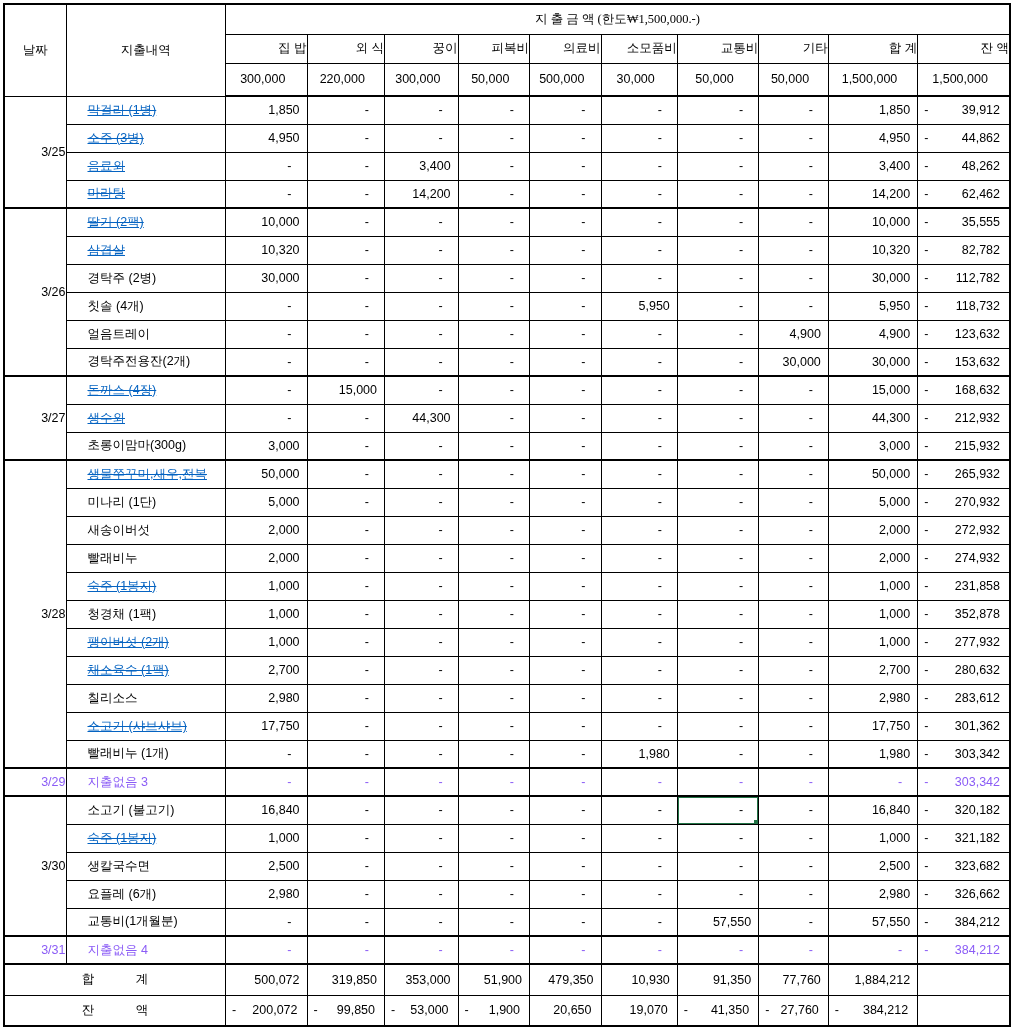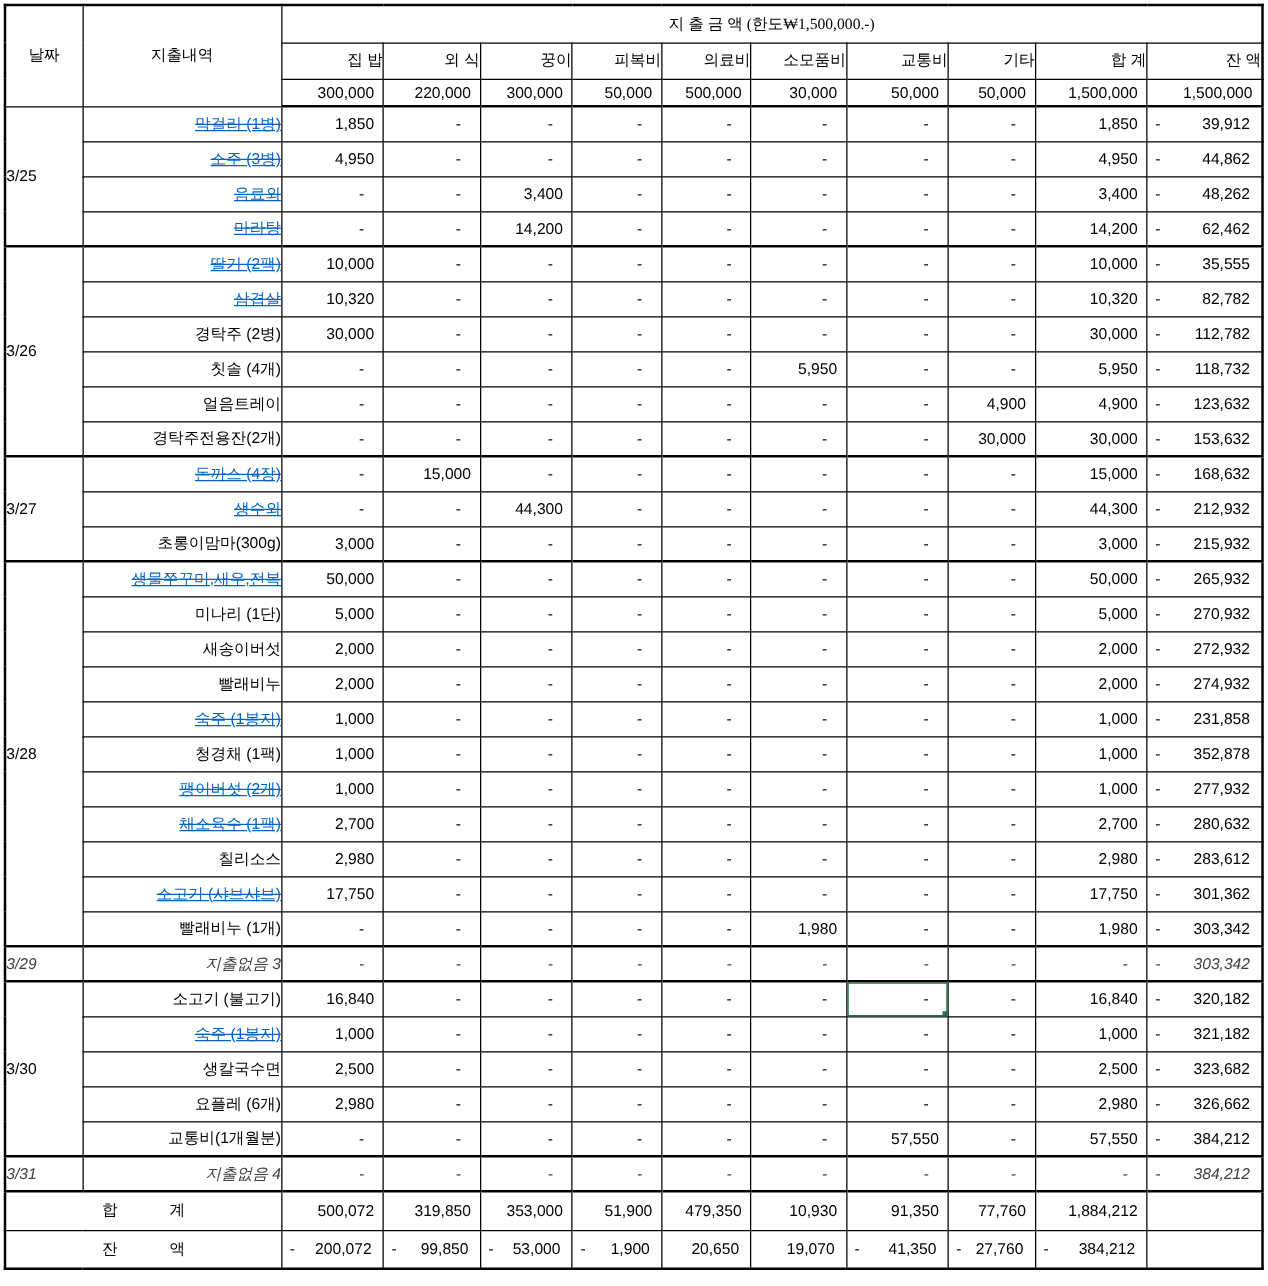--- a/index.html
+++ b/index.html
@@ -2,34 +2,34 @@
 <html><head>
 <meta charset="utf-8">
 <style>
   html,body{margin:0;padding:0;background:#fff;}
   body{width:1014px;height:1029px;font-family:"Liberation Sans","DejaVu Sans",sans-serif;font-size:12.5px;color:#000;}
   .sheet{padding:3px;}
   table{border-collapse:collapse;table-layout:fixed;border:2px solid #000;}
   th,td{border:1px solid #000;font-weight:400;white-space:nowrap;overflow:hidden;box-sizing:border-box;padding:0;}
   thead tr:nth-child(1) th{height:30px;text-align:center;font-family:Liberation Serif, serif;}
   thead tr:nth-child(2) th{height:29px;text-align:right;}
-  thead tr:nth-child(3) th{height:22px;}
+  thead tr:nth-child(3) th{height:33px;text-align:center;}
   thead tr:nth-child(3) th.num{padding-right:7px;}
   thead tr.lim th{border-bottom:2px solid #000;}
   tbody td{height:28px;}
   tfoot td{height:31px;}
   tfoot tr.totals td{border-top:2px solid #000;}
   .num{text-align:right;padding-right:7px;}
   .dash{text-align:right;padding-right:15px;}
-  .item{text-align:right;padding-left:7px;}
-  .date{text-align:left;}
+  .item{text-align:left;padding-left:21px;}
+  .date{text-align:right;}
   .dcell{border-bottom:2px solid #000;}
   tr.gend td{border-bottom:2px solid #000;}
   .link{color:#0563C1;text-decoration:underline line-through;}
-  .red{color:#404040;font-style:italic;}
+  .red{color:#8b5cf6;}
   .bal .in{display:flex;align-items:center;height:100%;}
   .bal .minus{padding-left:6px;}
   .bal .val{margin-left:auto;padding-right:9px;}
   .sum-label{text-align:center;word-spacing:38px;}
   .selected{position:relative;}
   .selected::after{content:'';position:absolute;top:-1px;left:-1px;right:-1px;bottom:-1px;border:2px solid #217346;pointer-events:none;}
   .selected::before{content:'';position:absolute;right:-3px;bottom:-3px;width:7px;height:7px;background:#217346;z-index:1;}
 </style>
 </head>
 <body>

